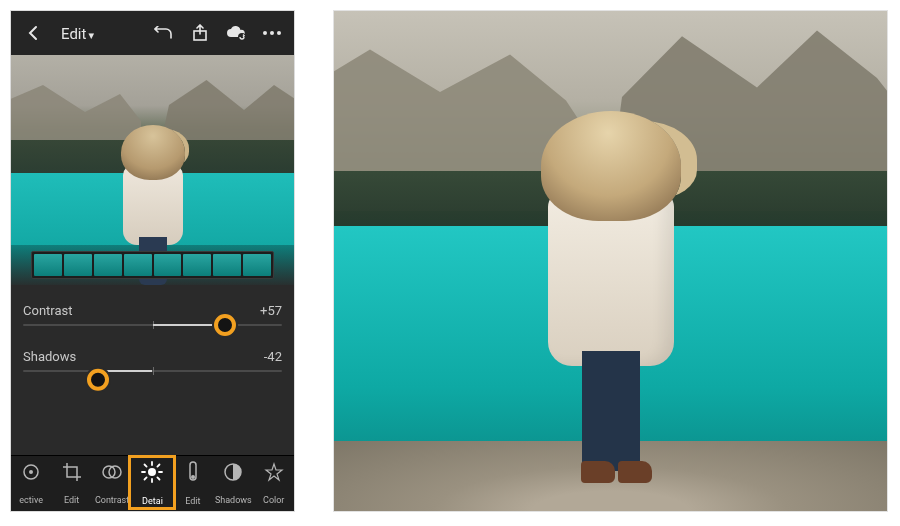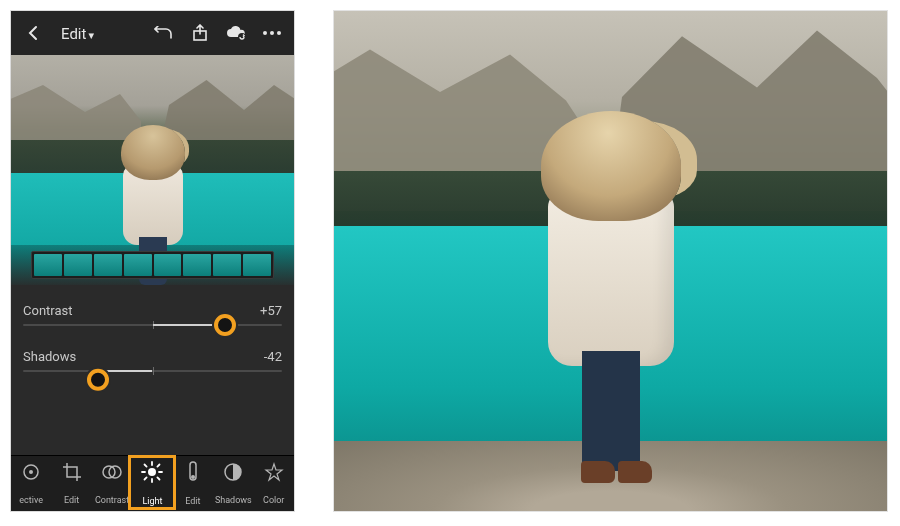--- a/index.html
+++ b/index.html
@@ -268,21 +268,21 @@
                 <line x1="11" y1="18" x2="11" y2="21"></line>
                 <line x1="1" y1="11" x2="4" y2="11"></line>
                 <line x1="18" y1="11" x2="21" y2="11"></line>
                 <line x1="3.5" y1="3.5" x2="5.6" y2="5.6"></line>
                 <line x1="16.4" y1="16.4" x2="18.5" y2="18.5"></line>
                 <line x1="16.4" y1="5.6" x2="18.5" y2="3.5"></line>
                 <line x1="3.5" y1="18.5" x2="5.6" y2="16.4"></line>
               </g>
             </svg>
           </span>
-          <span>Light</span>
+          <span>Detai</span>
           <div class="highlight-box"></div>
         </div>
         <div class="tool">
           <span>
             <svg width="14" height="22" viewBox="0 0 14 22">
               <rect x="4" y="1" width="6" height="18" rx="3" stroke="#b5b5b5" stroke-width="1.5" fill="none"></rect>
               <circle cx="7" cy="16" r="2" fill="#b5b5b5"></circle>
             </svg>
           </span>
           <span>Edit</span>

